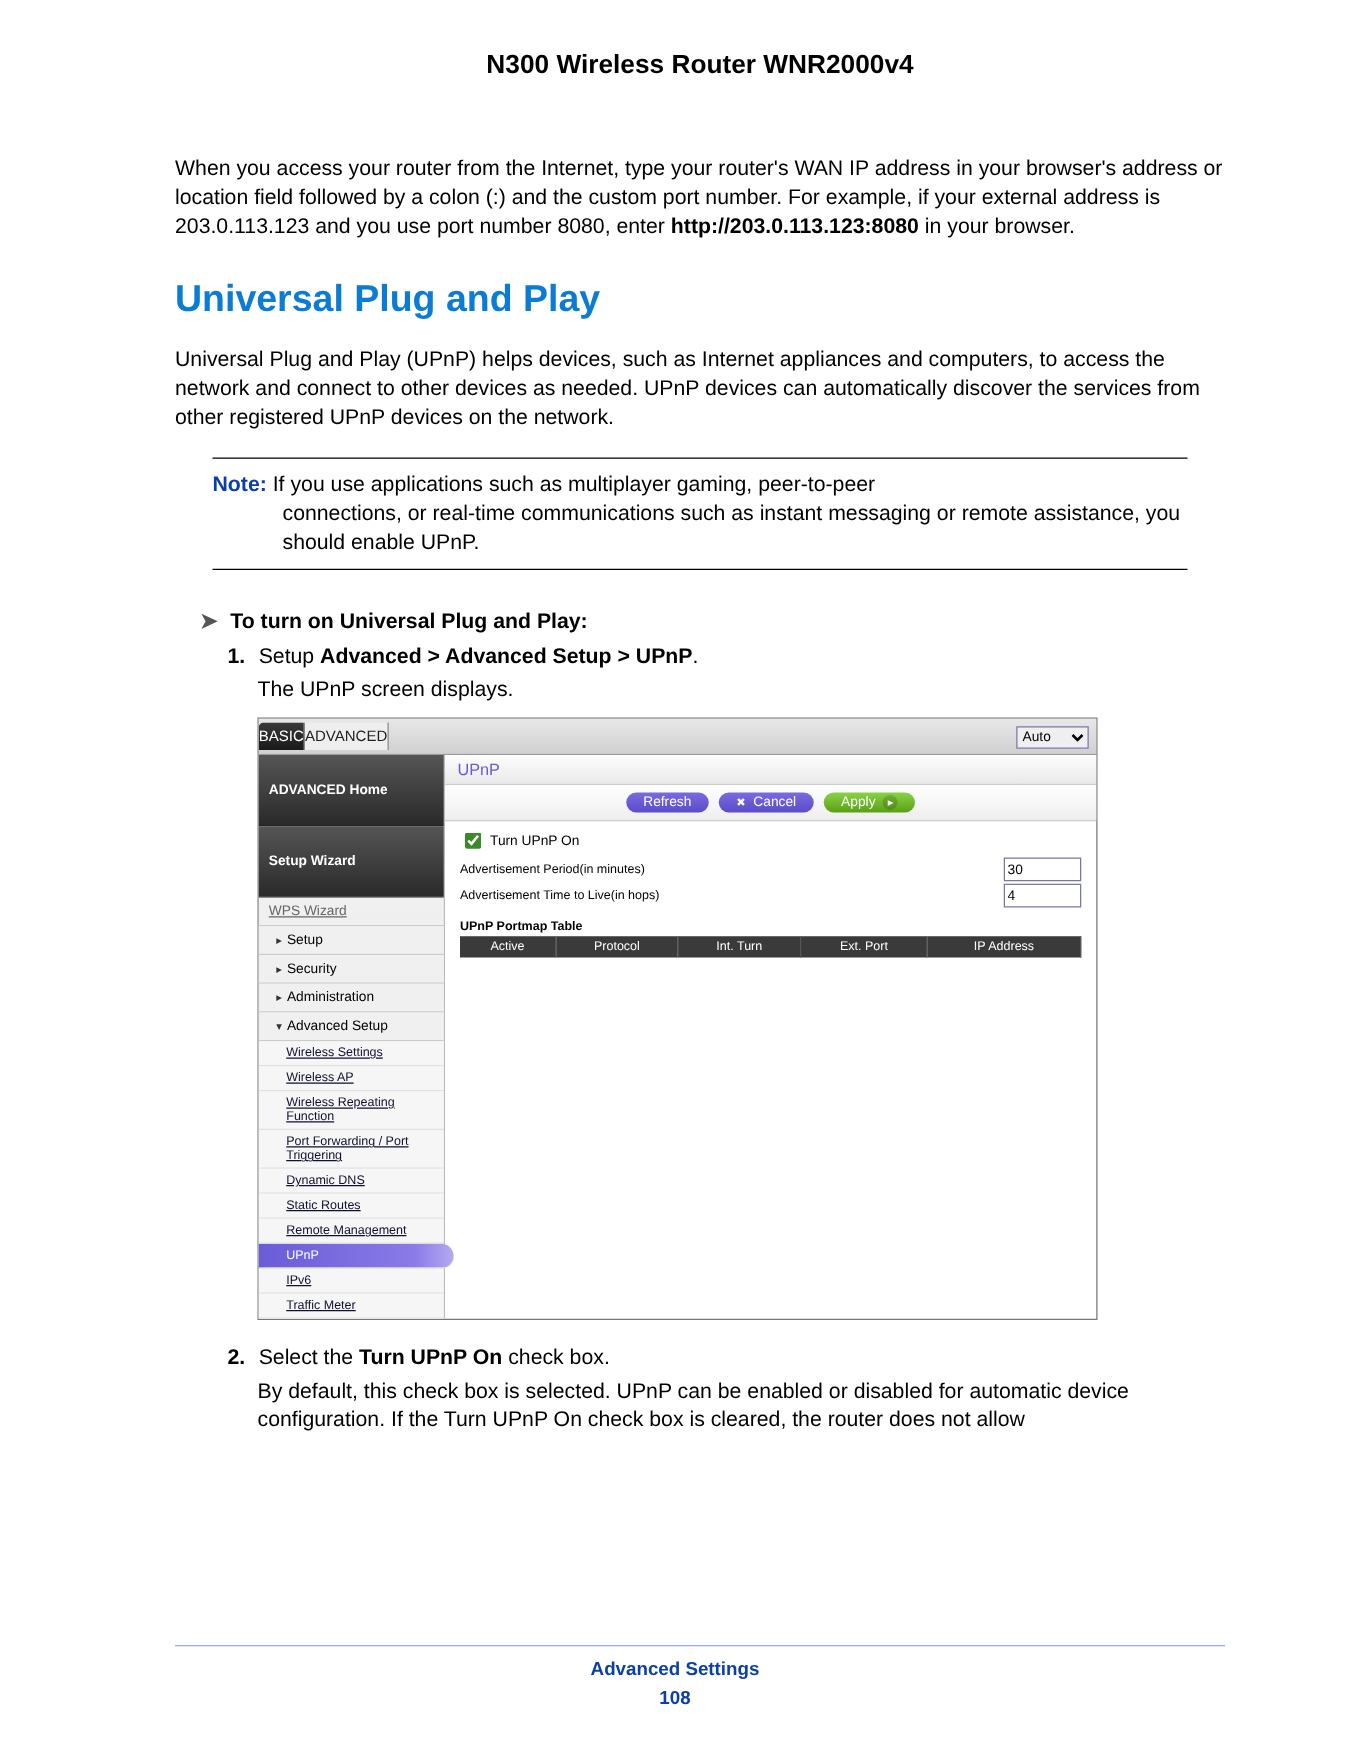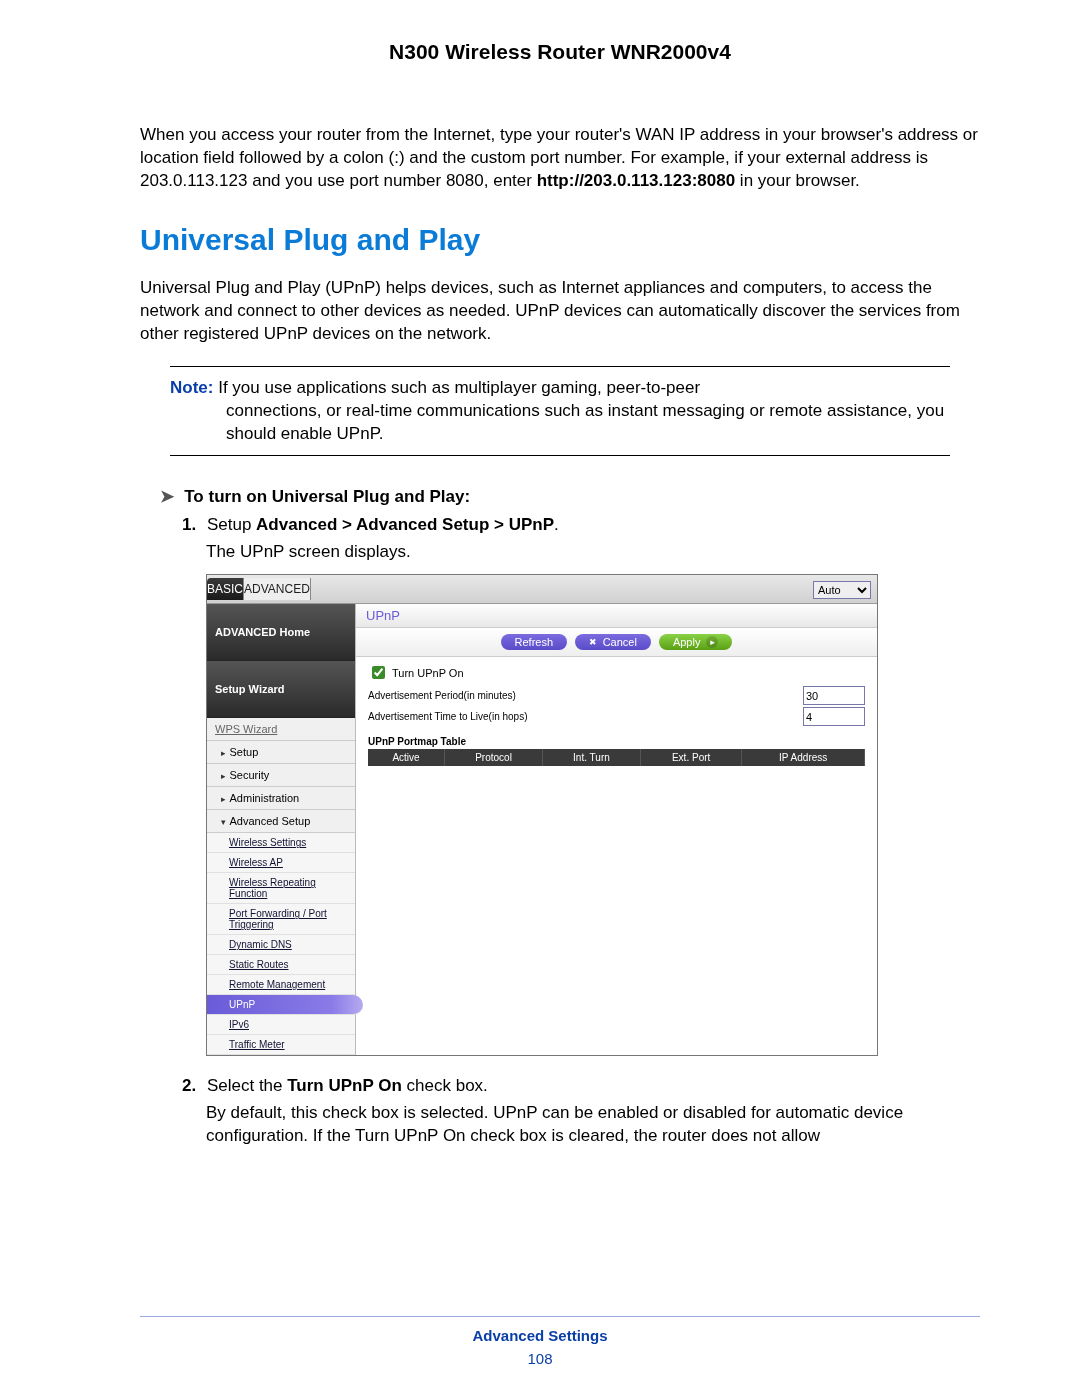--- a/index.html
+++ b/index.html
@@ -15,21 +15,21 @@
   .arrow-line{font-size:17px;font-weight:bold;margin:20px 0 0 20px;}
   .arrow-line::before{content:"\27A4";margin-right:10px;color:#555;}
   .step{font-size:17px;margin:8px 0 6px 42px;}
   .step b{font-weight:bold;}
   .step-num{font-weight:bold;margin-right:6px;}
   .step-text{display:inline;}
   .step-indent{margin:6px 0 6px 66px;font-size:17px;line-height:1.35;}
   .footer{position:absolute;bottom:30px;left:0;right:0;text-align:center;}
   .footer-rule{border-top:1px solid #9aa8e8;margin:0 100px 10px 140px;}
   .footer-title{color:#0a3fa8;font-weight:bold;font-size:15px;font-family:"Segoe UI",Arial,sans-serif;}
-  .footer-page{color:#0a3fa8;font-weight:normal;font-size:15px;margin-top:6px;}
+  .footer-page{color:#0a3fa8;font-weight:bold;font-size:15px;margin-top:6px;}
 
   
   .router-ui{border:1px solid #777;width:670px;margin:10px 0 20px 66px;font-family:Arial,sans-serif;background:#fff;display:flex;flex-direction:column;}
   .tab-row{display:flex;align-items:center;background:linear-gradient(#e8e8e8,#d0d0d0);border-bottom:1px solid #999;height:28px;}
   .tab{padding:4px 0;font-size:12px;border-right:1px solid #888;cursor:pointer;}
   .tab.basic{background:linear-gradient(#3a3a3a,#1a1a1a);color:#fff;border-radius:4px 0 0 0;}
   .tab.advanced{background:#eee;color:#222;}
   .tab-spacer{flex:1;}
   .auto-select{margin-right:6px;}
   .auto-select select{font-size:11px;border:1px solid #77a;height:18px;width:58px;}

